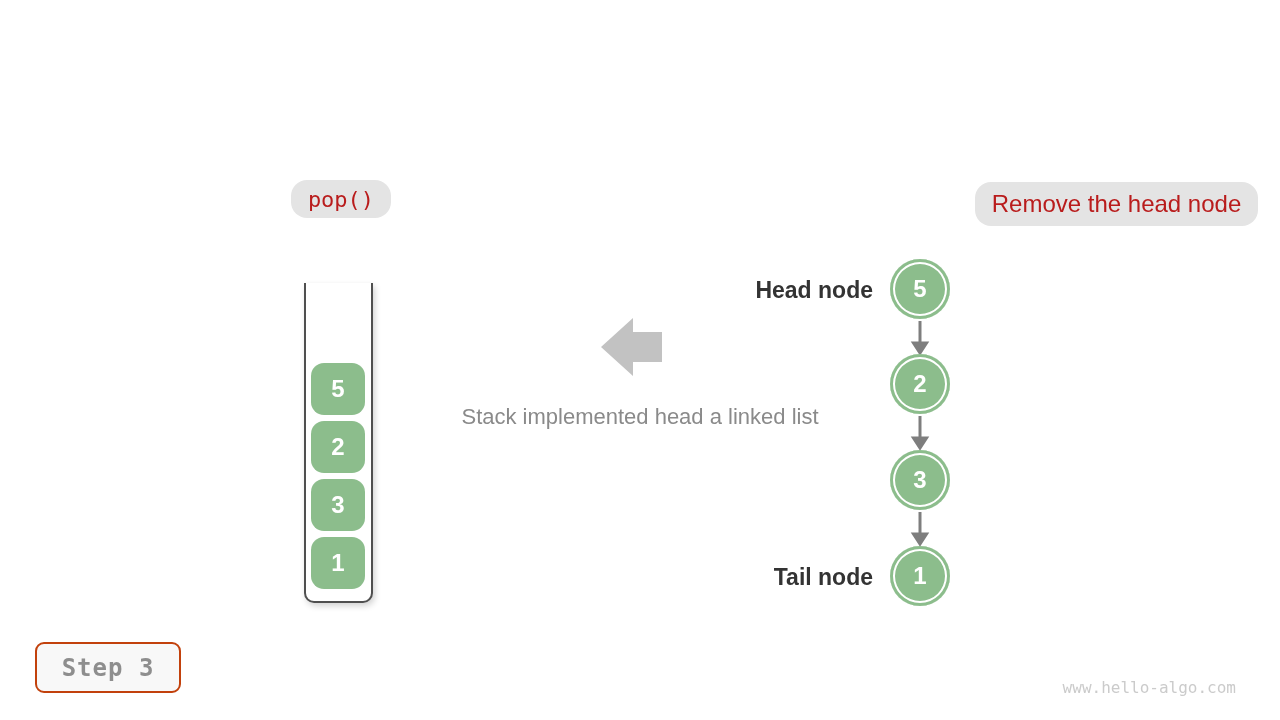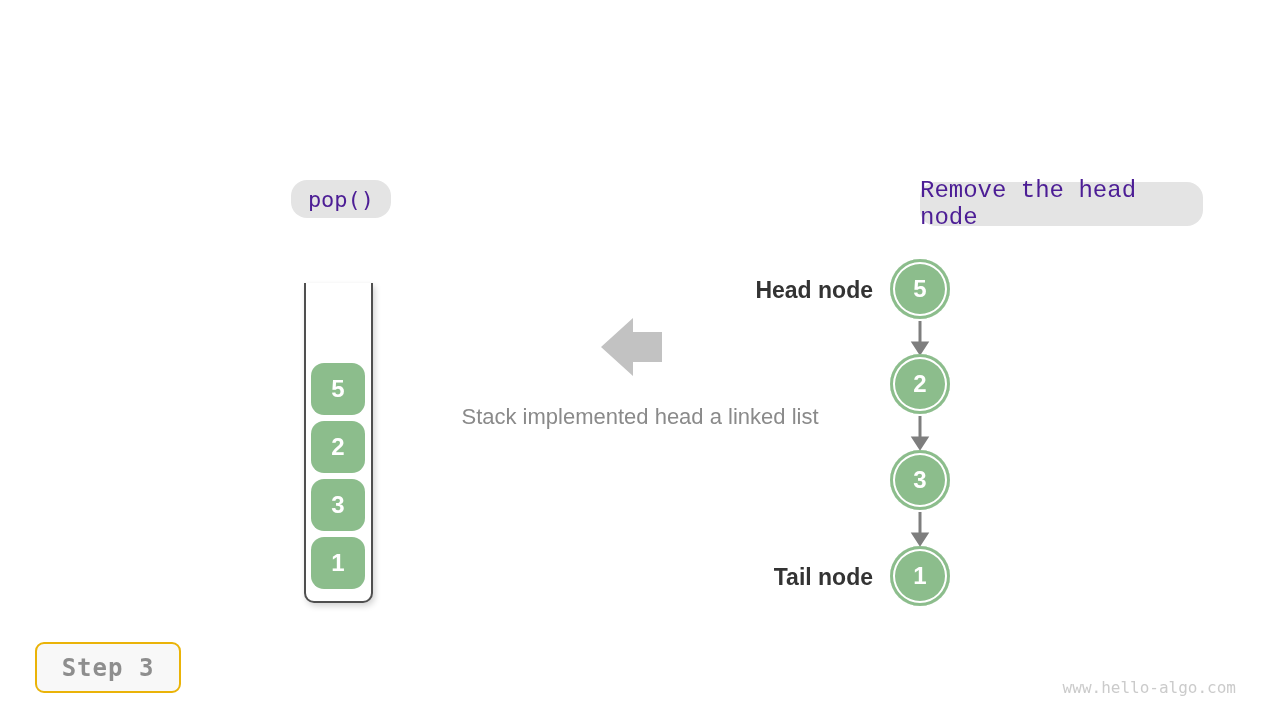--- a/index.html
+++ b/index.html
@@ -14,31 +14,30 @@
   }
 
   
   .pill {
     position: absolute;
     background: #E4E4E4;
     border-radius: 16px;
     display: flex;
     align-items: center;
     justify-content: center;
-    color: #4c1d95;
+    color: #b91c1c;
   }
   .pill.op {
     left: 291px; top: 180px; width: 100px; height: 38px;
     font-family: "DejaVu Sans Mono", monospace;
     font-size: 22px;
   }
   .pill.action {
-    left: 920px; top: 182px; width: 283px; height: 44px;
+    left: 975px; top: 182px; width: 283px; height: 44px;
     font-size: 24px;
-    font-family: Liberation Mono, monospace;
   }
 
   
   .stack-container {
     position: absolute;
     left: 304px; top: 283px;
     width: 69px; height: 320px;
     border-left: 2px solid #4F4F4F;
     border-right: 2px solid #4F4F4F;
     border-bottom: 2px solid #4F4F4F;
@@ -95,21 +94,21 @@
     font-weight: bold;
     color: #333333;
   }
 
   
   .step-box {
     position: absolute;
     left: 35px; top: 642px;
     width: 146px; height: 51px;
     background: #F8F8F8;
-    border: 2px solid #eab308;
+    border: 2px solid #c2410c;
     border-radius: 9px;
     display: flex;
     align-items: center;
     justify-content: center;
     font-family: "DejaVu Sans Mono", monospace;
     font-size: 24px;
     font-weight: bold;
     letter-spacing: 1px;
     color: #8E8E8E;
   }

